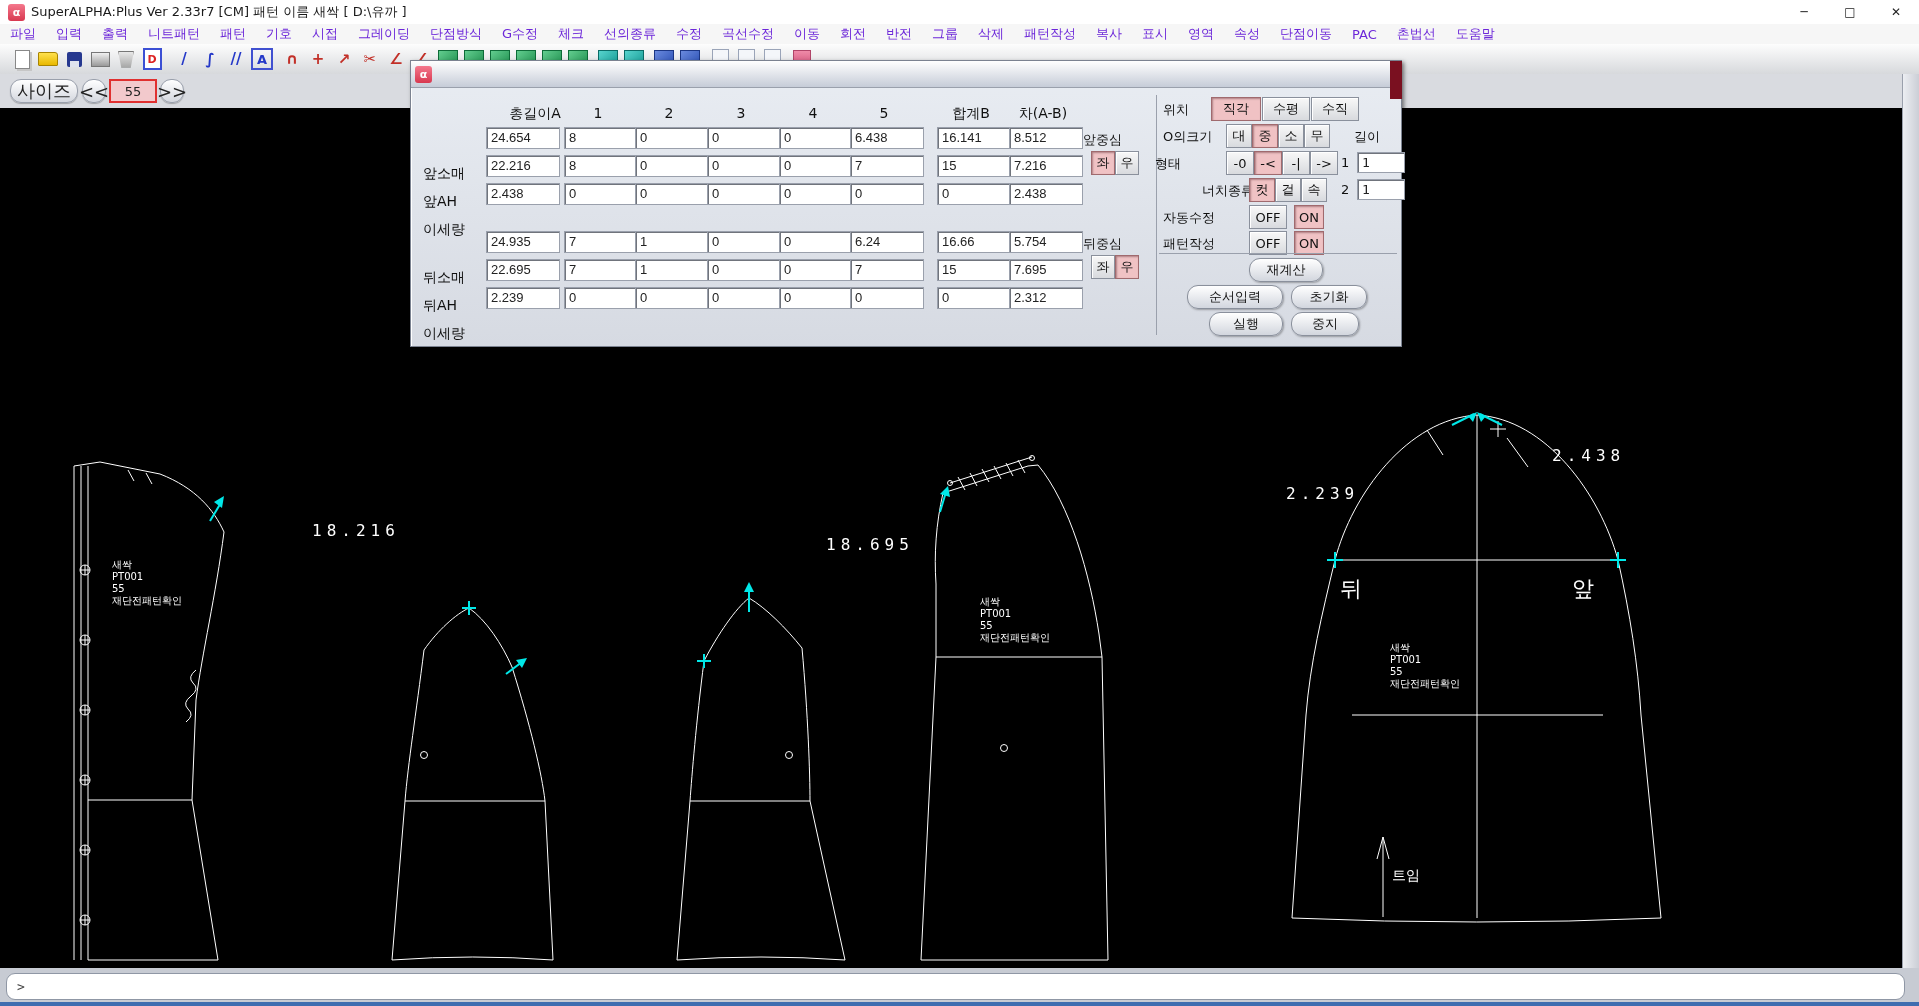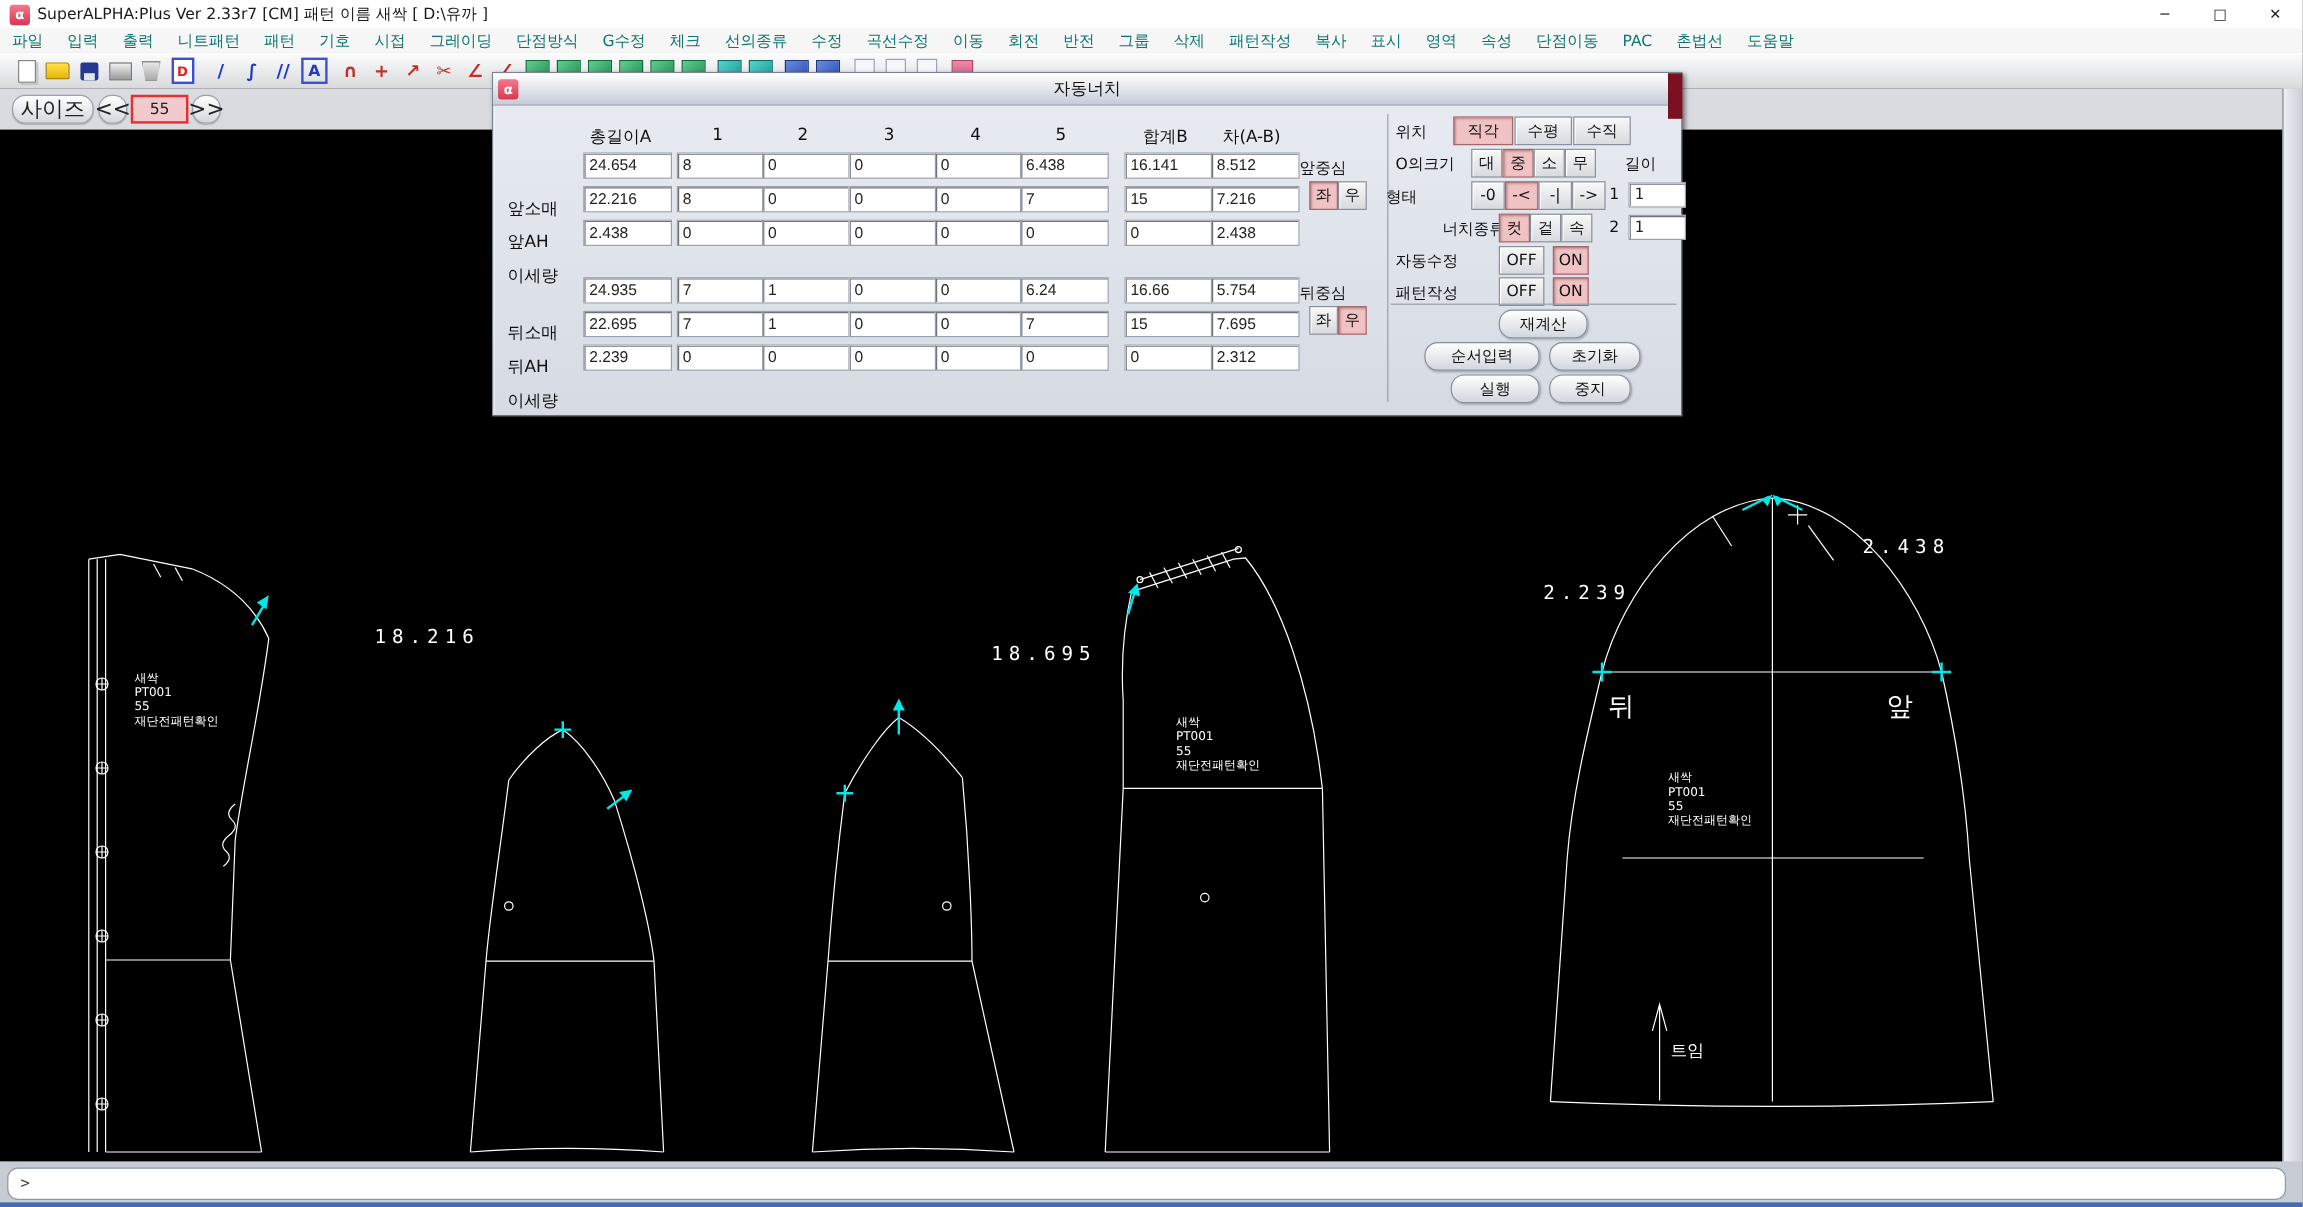--- a/index.html
+++ b/index.html
@@ -11,21 +11,21 @@
   .alpha{width:17px;height:17px;margin:0 6px 0 8px;border-radius:3px;
          background:linear-gradient(#f4788c,#d83850);color:#fff;font-size:11px;font-weight:bold;
          display:flex;align-items:center;justify-content:center;}
   .wtitle{font-size:13px;color:#1a1a1a;}
   .winbtns{margin-left:auto;display:flex;height:24px;}
   .wbtn{width:46px;height:24px;display:flex;align-items:center;justify-content:center;
         font-size:12px;color:#222;}
   
   .menubar{position:absolute;left:0;top:24px;width:1919px;height:20px;background:#f6f6f6;
            display:flex;align-items:center;border-bottom:1px solid #dcdcdc;}
-  .mitem{padding:0 10px;font-size:13px;color:#0f766e;white-space:nowrap;}
+  .mitem{padding:0 10px;font-size:13px;color:#6d28d9;white-space:nowrap;}
   
   .toolbar{position:absolute;left:0;top:44px;width:1919px;height:30px;
            background:linear-gradient(#fdfdfd,#d7d9dc);border-bottom:1px solid #b7b9bd;}
   .ic{position:absolute;top:3px;width:24px;height:24px;display:flex;align-items:center;
       justify-content:center;font-size:15px;line-height:1;}
   .t-blue{color:#2438c8;font-weight:bold;}
   .t-red{color:#c23028;font-weight:bold;}
   .boxed{border:2px solid #4050d0;width:18px;height:18px;font-size:13px;}
   .pg{width:13px;height:17px;background:#fff;border:1px solid #888;box-shadow:2px 2px 0 #c6c6c6;}
   .fd{width:18px;height:12px;background:linear-gradient(#ffe14d,#e8b800);border:1px solid #a88400;border-radius:1px 3px 1px 1px;}
@@ -71,21 +71,21 @@
   .dtitle .alpha{margin-left:4px;}
   .dtext{position:absolute;left:0;width:100%;text-align:center;font-size:14px;color:#101010;}
   .dedge{position:absolute;right:-1px;top:0;width:12px;height:38px;background:#7a1020;}
   .rowlab{position:absolute;width:60px;font-size:14px;color:#101010;margin-top:36px;}
   .hdr{position:absolute;width:68px;text-align:center;font-size:14px;color:#101010;top:44px;}
   .fld{position:absolute;width:68px;height:20px;background:#fff;border:1px solid #9aa0ac;
        box-shadow:inset 1px 1px 0 #70747c;padding:0 0 0 4px;font-size:13px;
        font-family:Liberation Sans, sans-serif;color:#222;line-height:20px;}
   .c0{left:75px}.c1{left:153px}.c2{left:224px}.c3{left:296px}.c4{left:368px}.c5{left:439px}.c6{left:526px}.c7{left:598px}
   .r0{top:66px}.r1{top:94px}.r2{top:122px}.r3{top:170px}.r4{top:198px}.r5{top:226px}
-  .hc0{left:72px}.hc1{left:153px}.hc2{left:224px}.hc3{left:296px}.hc4{left:368px}.hc5{left:439px}.hc6{left:526px}.hc7{left:598px}
+  .hc0{left:90px}.hc1{left:153px}.hc2{left:224px}.hc3{left:296px}.hc4{left:368px}.hc5{left:439px}.hc6{left:526px}.hc7{left:598px}
   .obtn{position:absolute;height:22px;background:linear-gradient(#f8f8f8,#d8dade);
         border:1px solid #8a909c;box-shadow:inset 1px 1px 0 #fff;display:flex;align-items:center;
         justify-content:center;font-size:13px;color:#111;}
   .sel{background:#f0c2c4;box-shadow:inset 1px 1px 2px #b08084;border:1px solid #a06a6e;}
   .plab2{position:absolute;font-size:13px;color:#101010;}
   .vline{position:absolute;left:745px;top:34px;width:1px;height:240px;background:#9aa0ac;}
   .hline{position:absolute;left:748px;top:192px;width:238px;height:1px;background:#9aa0ac;}
   .dpill{position:absolute;height:22px;border-radius:11px;background:linear-gradient(#ffffff,#d2d6de);
          border:1px solid #8a909c;display:flex;align-items:center;justify-content:center;
          font-size:13px;color:#111;box-shadow:1px 1px 2px rgba(0,0,0,.3);}
@@ -339,21 +339,20 @@
     <span class="pill" style="width:22px;margin-left:4px">&lt;&lt;</span>
     <span class="sizeval">55</span>
     <span class="pill" style="width:22px">&gt;&gt;</span>
   </div>
   <div class="rightstrip"></div>
   <div class="scrollbar"></div>
 
   <div class="dialog">
     <div class="dtitle">
       <span class="alpha">α</span>
-      <span class="dtext">자동너치</span>
     </div>
     <div class="dedge"></div>
 
     <span class="hdr hc0">총길이A</span>
     <span class="hdr hc1">1</span>
     <span class="hdr hc2">2</span>
     <span class="hdr hc3">3</span>
     <span class="hdr hc4">4</span>
     <span class="hdr hc5">5</span>
     <span class="hdr hc6">합계B</span>

